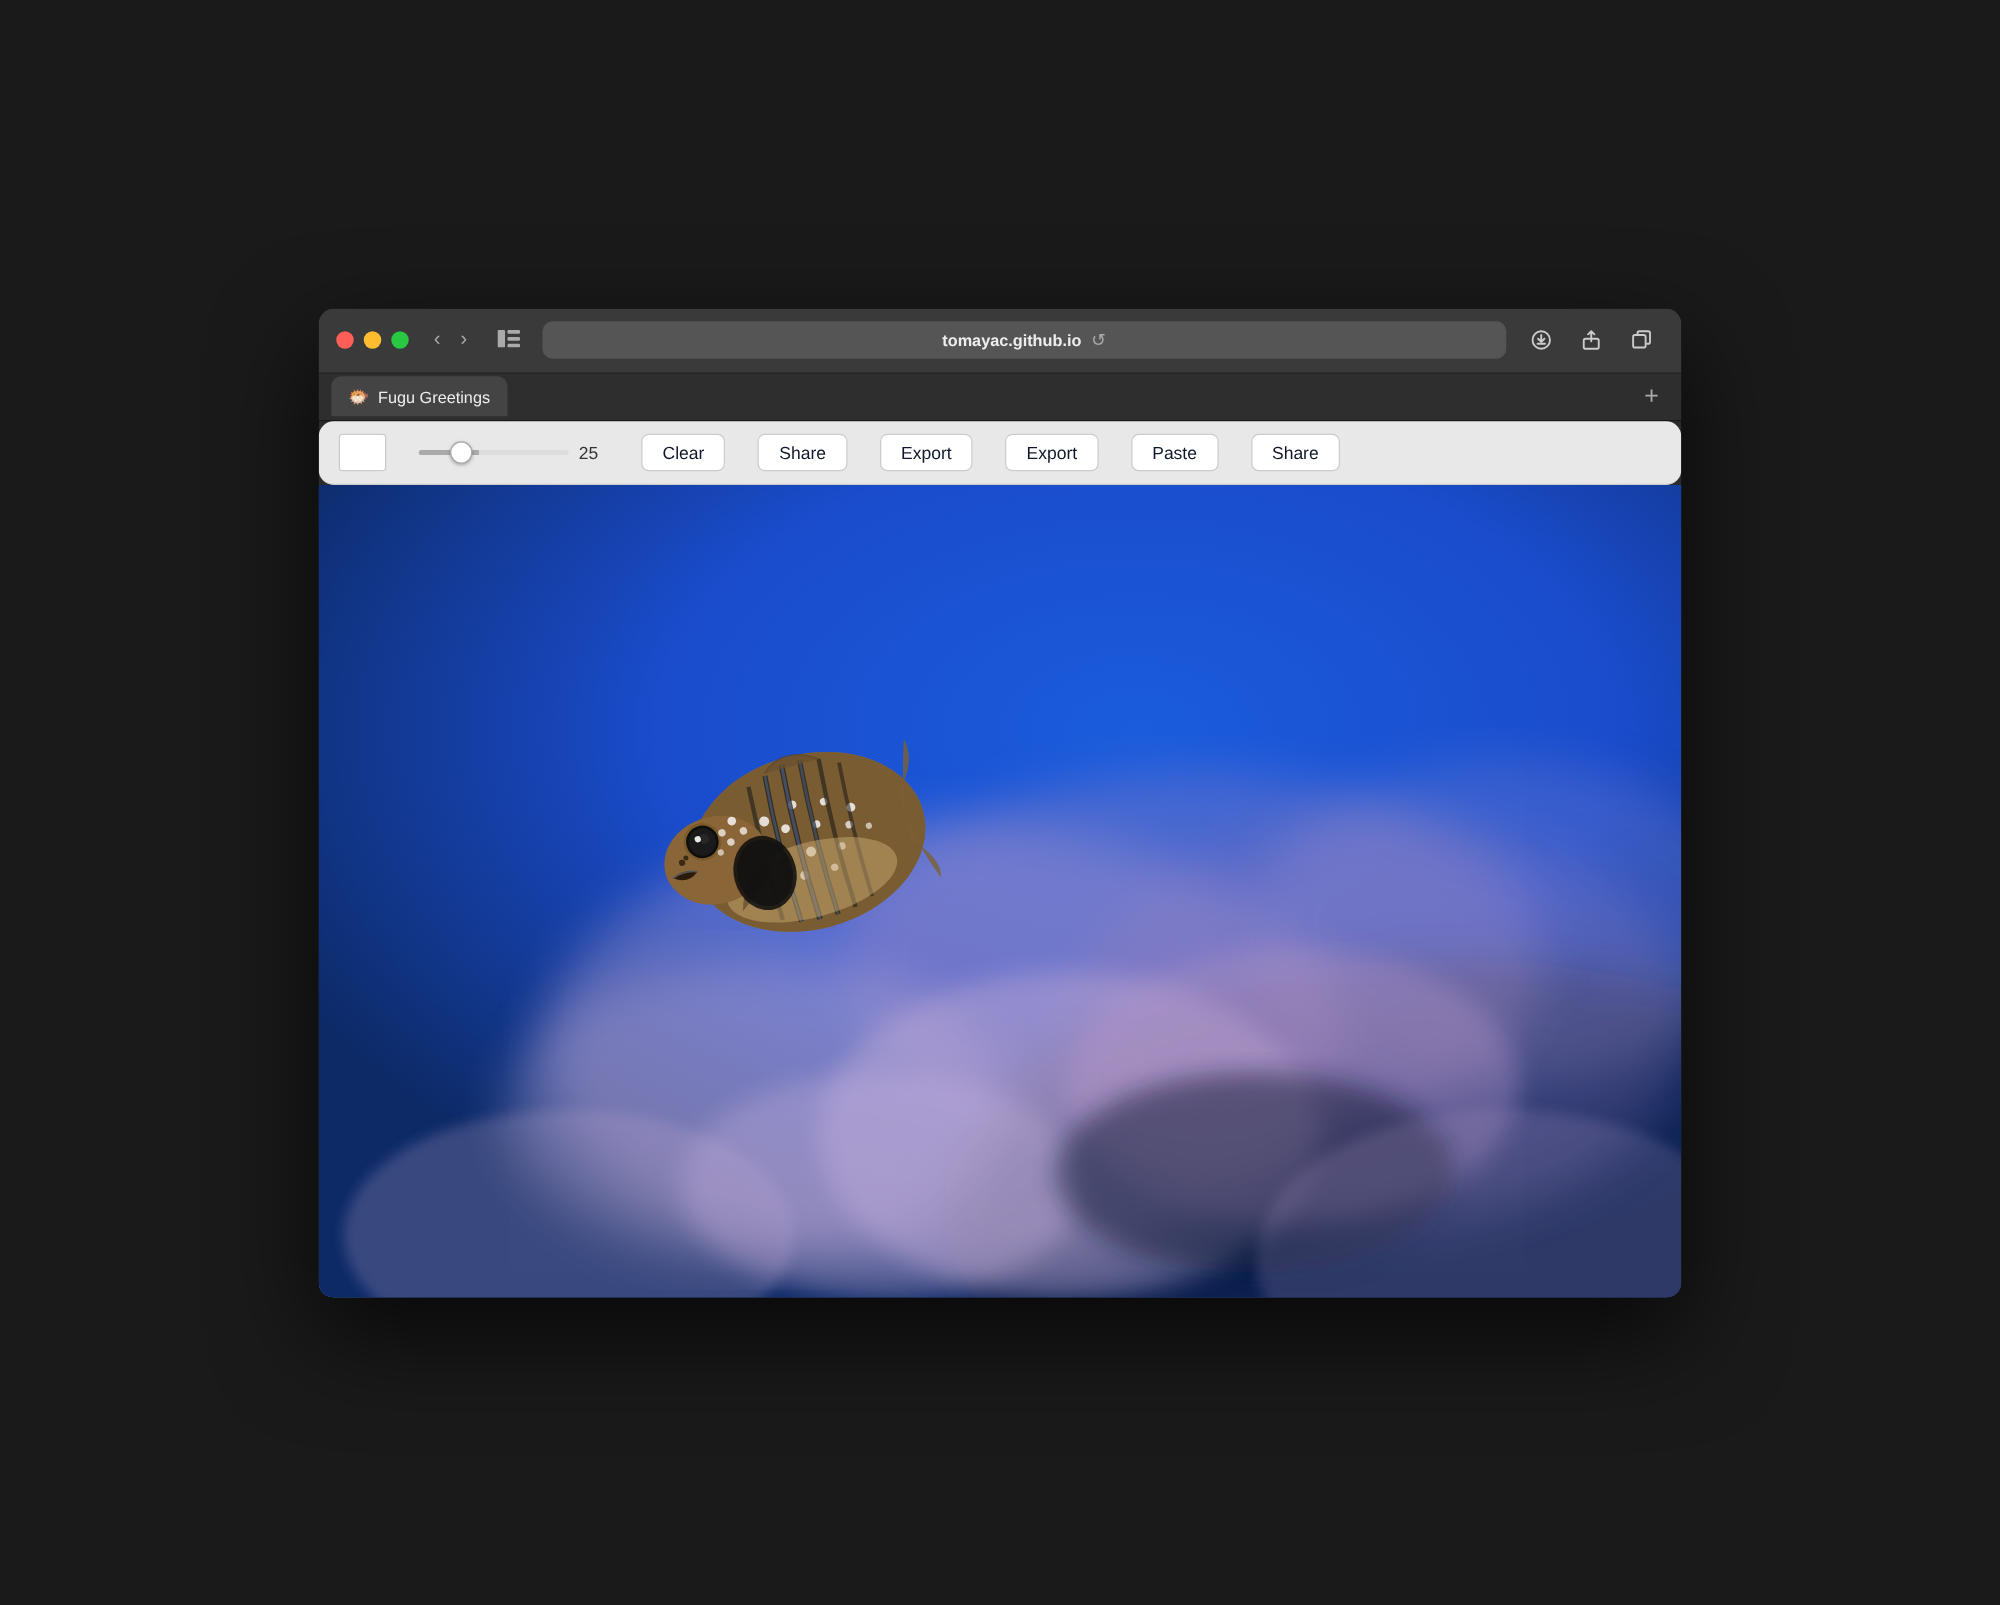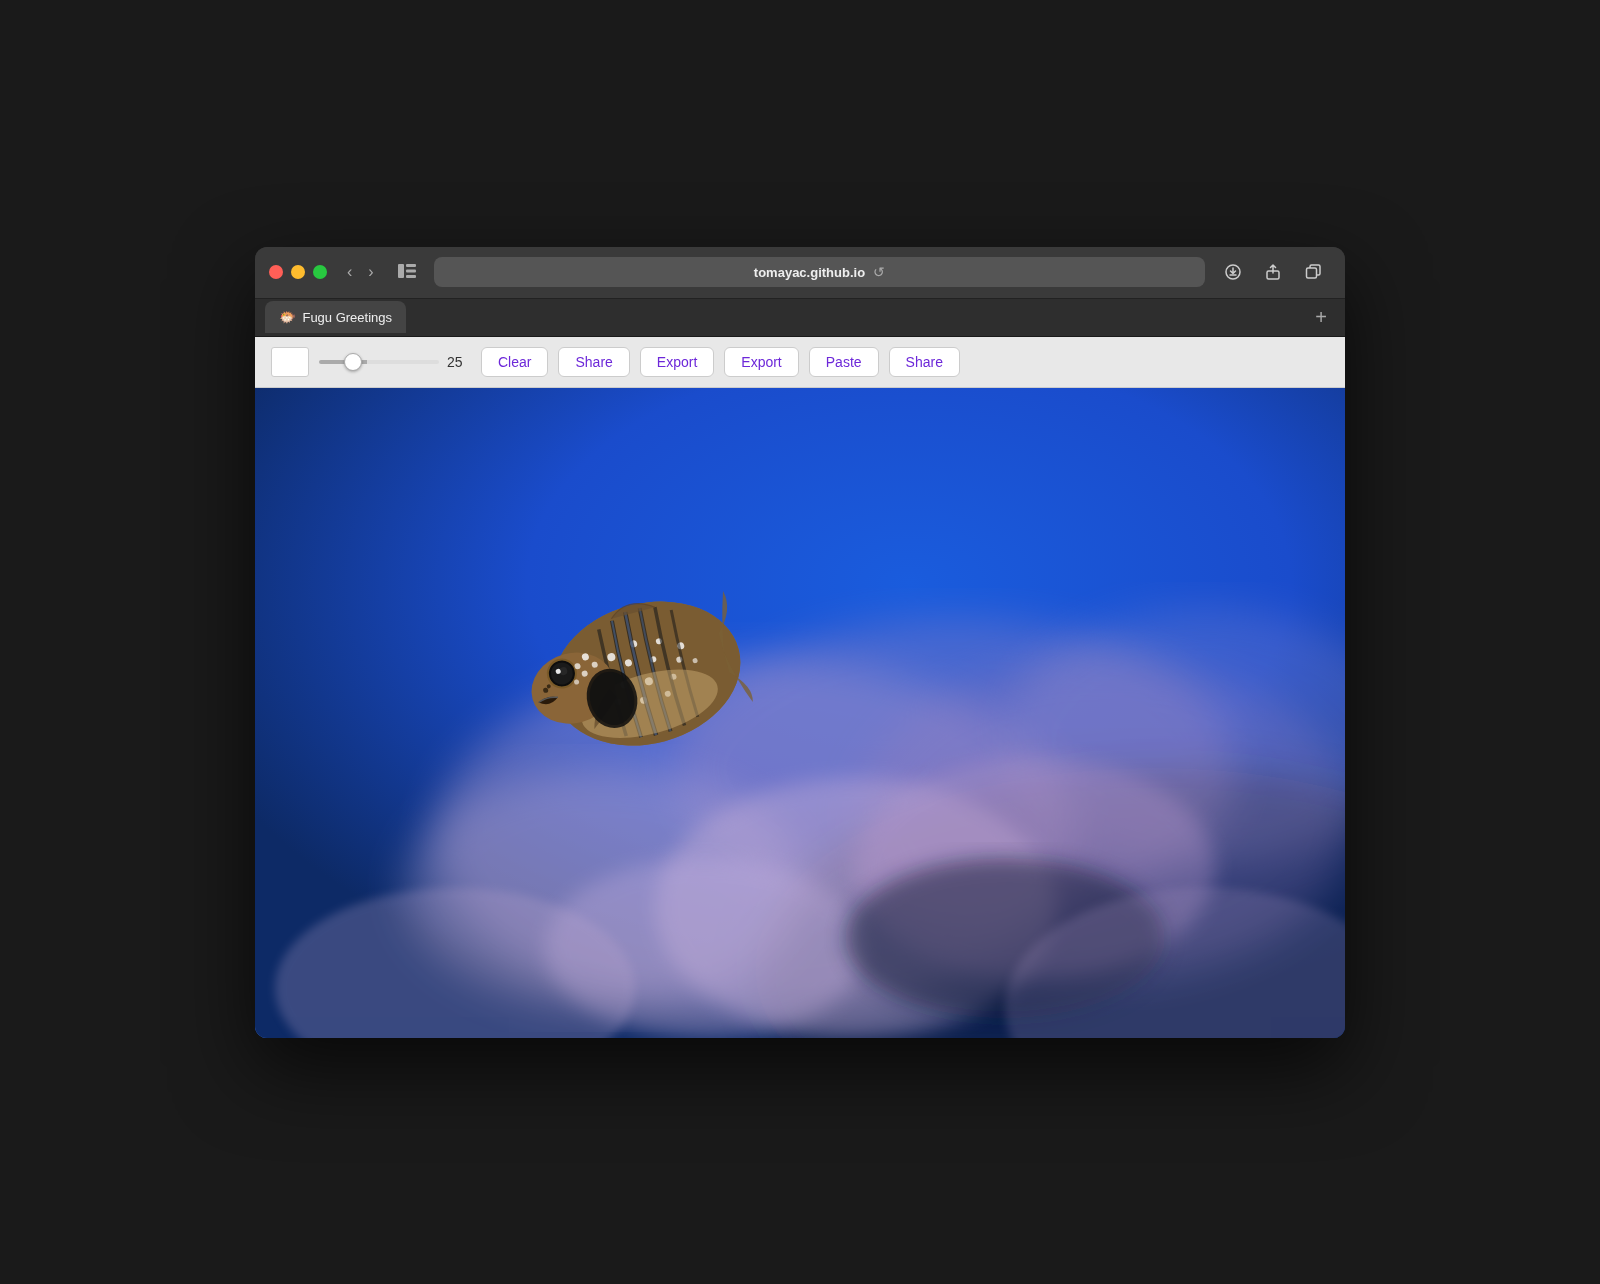--- a/index.html
+++ b/index.html
@@ -158,22 +158,23 @@
       display: flex;
       align-items: center;
     }
 
     
     .app-toolbar {
       background: #e8e8e8;
       padding: 10px 16px;
       display: flex;
       align-items: center;
-      gap: 10px;
+      gap: 26px;
       border-bottom: 1px solid #ccc;
+      border-radius: 12px;
     }
 
     .color-swatch {
       width: 38px;
       height: 30px;
       background: white;
       border: 1px solid #ccc;
       border-radius: 3px;
       cursor: pointer;
     }
@@ -212,21 +213,21 @@
       color: #333;
       min-width: 24px;
     }
 
     .toolbar-btn {
       background: white;
       border: 1px solid #ccc;
       border-radius: 6px;
       padding: 6px 16px;
       font-size: 14px;
-      color: #6d28d9;
+      color: #0f172a;
       cursor: pointer;
       font-family: -apple-system, BlinkMacSystemFont, sans-serif;
     }
 
     
     .canvas-area {
       width: 100%;
       height: 650px;
       position: relative;
       overflow: hidden;

